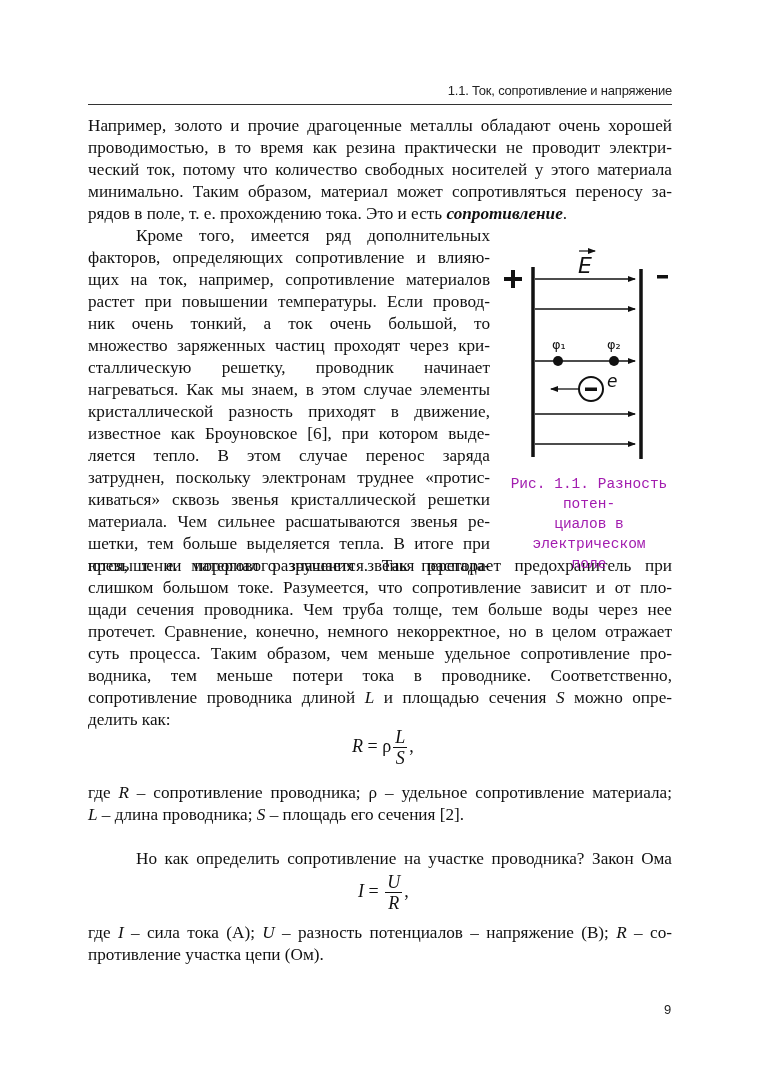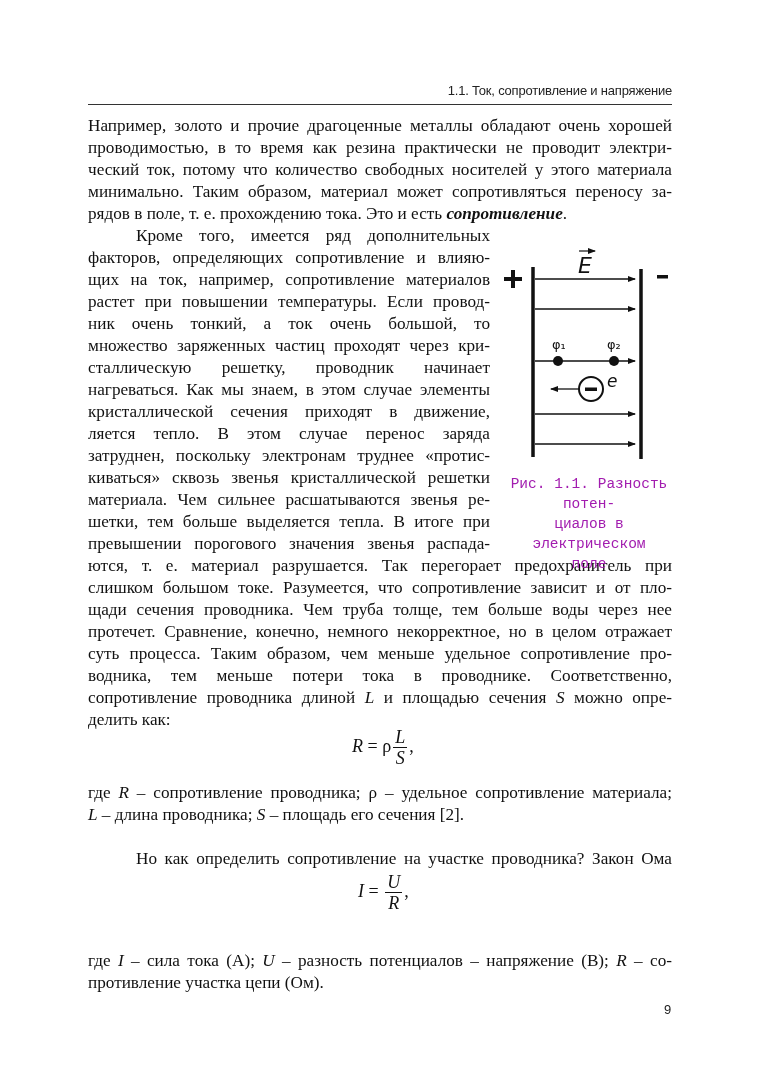--- a/index.html
+++ b/index.html
@@ -51,21 +51,22 @@
 
   <div class="blk body-text narrow" style="top:213px;">
     <span class="line indent">Кроме того, имеется ряд дополнительных</span>
     <span class="line">факторов, определяющих сопротивление и влияю-</span>
     <span class="line">щих на ток, например, сопротивление материалов</span>
     <span class="line">растет при повышении температуры. Если провод-</span>
     <span class="line">ник очень тонкий, а ток очень большой, то</span>
     <span class="line">множество заряженных частиц проходят через кри-</span>
     <span class="line">сталлическую решетку, проводник начинает</span>
     <span class="line">нагреваться. Как мы знаем, в этом случае элементы</span>
-    <span class="line">кристаллической сечения приходят в движение,</span>
+    <span class="line">кристаллической разность приходят в движение,</span>
+    <span class="line">известное как Броуновское [6], при котором выде-</span>
     <span class="line">ляется тепло. В этом случае перенос заряда</span>
     <span class="line">затруднен, поскольку электронам труднее «протис-</span>
     <span class="line">киваться» сквозь звенья кристаллической решетки</span>
     <span class="line">материала. Чем сильнее расшатываются звенья ре-</span>
     <span class="line">шетки, тем больше выделяется тепла. В итоге при</span>
     <span class="line">превышении порогового значения звенья распада-</span>
   </div>
 
   <div class="blk body-text" style="top:543px;">
     <span class="line">ются, т. е.  материал разрушается. Так перегорает предохранитель при</span>
@@ -88,21 +89,21 @@
   </div>
 
   <div class="blk body-text" style="top:815px;margin-top:21px;">
     <span class="line indent">Но как определить сопротивление на участке проводника? Закон Ома</span>
   </div>
 
   <div class="formula" style="left:358px; top:860px;">
     <i>I</i><span> = </span><span class="frac"><span class="num">U</span><span class="den">R</span></span><span>,</span>
   </div>
 
-  <div class="blk body-text" style="top:910px;margin-top:28px;">
+  <div class="blk body-text" style="top:910px;">
     <span class="line"><span>где </span><i>I</i><span> – сила тока (А); </span><i>U</i><span> – разность потенциалов – напряжение (В); </span><i>R</i><span> – со-</span></span>
     <span class="line last">противление участка цепи (Ом).</span>
   </div>
 
   <svg style="position:absolute; left:495px; top:225px;" width="190" height="235" viewBox="0 0 190 235">
     <defs>
       <marker id="ah" markerWidth="8" markerHeight="6" refX="7" refY="3" orient="auto" markerUnits="userSpaceOnUse">
         <path d="M0,0 L8,3 L0,6 Z" fill="#111"></path>
       </marker>
     </defs>

